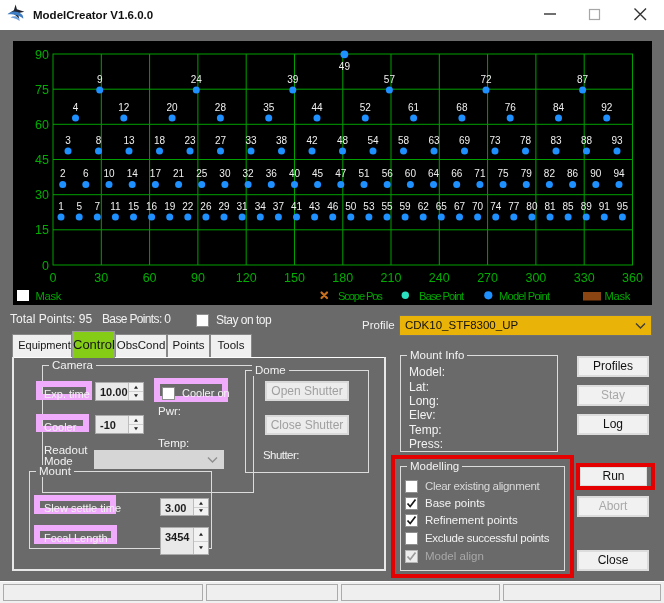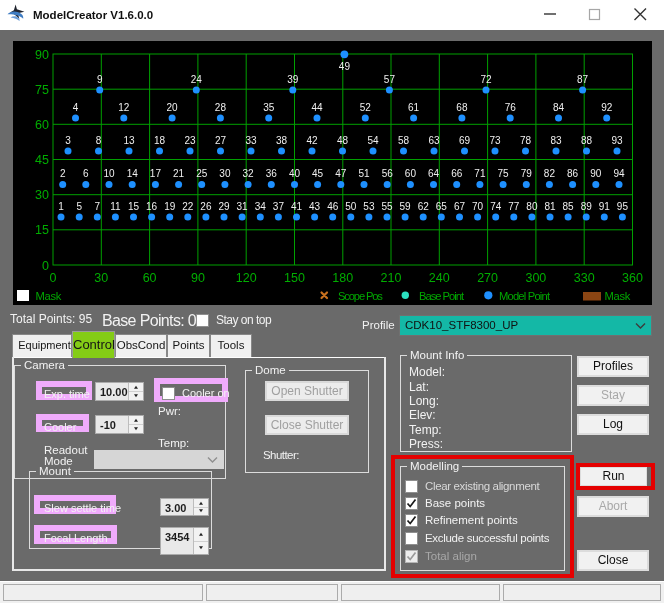--- a/index.html
+++ b/index.html
@@ -289,43 +289,43 @@
 <text x="325" y="258.5" font-size="11.2" font-family="Liberation Sans, sans-serif" fill="#00a800" letter-spacing="-1.15">Scope Pos</text>
 <circle cx="392.3" cy="254.3" r="3.7" fill="#2be0c0"></circle>
 <text x="406" y="258.5" font-size="11.2" font-family="Liberation Sans, sans-serif" fill="#00a800" letter-spacing="-1.0">Base Point</text>
 <circle cx="475.3" cy="254.3" r="4.1" fill="#1e90ff"></circle>
 <text x="486" y="258.5" font-size="11.2" font-family="Liberation Sans, sans-serif" fill="#00a800" letter-spacing="-0.8">Model Point</text>
 <rect x="570" y="251" width="18" height="8.5" fill="#8b4513"></rect>
 <text x="591.5" y="258.5" font-size="11.2" font-family="Liberation Sans, sans-serif" fill="#00a800" letter-spacing="-0.3">Mask</text>
 </svg>
 
   <div class="abs wt" style="left:10px;top:312px;font-size:12px">Total Points: 95</div>
-  <div class="abs wt" style="left:102px;top:312px;font-size:16px;letter-spacing:-0.65px">Base Points: 0</div>
+  <div class="abs wt" style="left:102px;top:312px;font-size:12px;letter-spacing:-0.65px">Base Points: 0</div>
   <div class="cb" style="left:196px;top:314px;width:13px;height:13px"></div>
   <div class="abs wt" style="left:216px;top:313px;font-size:12px;letter-spacing:-0.5px">Stay on top</div>
   <div class="abs wt" style="left:362px;top:319px">Profile</div>
-  <div class="abs" style="left:399px;top:315px;width:253px;height:21px;background:#14b8a6;border:1px solid #707070">
+  <div class="abs" style="left:399px;top:315px;width:253px;height:21px;background:#eab308;border:1px solid #707070">
     <div class="abs" style="left:5px;top:3px;font-size:11.5px;color:#111">CDK10_STF8300_UP</div>
     <svg class="abs" style="right:5px;top:6px" width="11" height="8" viewBox="0 0 11 8">
         <path d="M1 1.5 L5.5 6 L10 1.5" fill="none" stroke="#3c3c3c" stroke-width="1.4"></path>
       </svg>
   </div>
 
   <div class="tab" style="left:12px;width:60px;font-size:11px;text-indent:5px">Equipment</div>
   <div class="tab tabsel" style="left:72px;width:43px">Control</div>
   <div class="tab" style="left:115px;width:52px">ObsCond</div>
   <div class="tab" style="left:167px;width:43px">Points</div>
   <div class="tab" style="left:210px;width:42px">Tools</div>
 
   <div class="abs" style="left:12px;top:357px;width:2px;height:214px;background:#e8e8e8"></div>
   <div class="abs" style="left:12px;top:569px;width:374px;height:2px;background:#e8e8e8"></div>
   <div class="abs" style="left:384px;top:357px;width:2px;height:214px;background:#e8e8e8"></div>
   <div class="abs" style="left:14px;top:357px;width:370px;height:1px;background:#fdfdfd"></div>
 
-  <div class="gb" style="left:14px;top:365px;width:212px;height:114px">
+  <div class="gb" style="left:42px;top:365px;width:212px;height:128px">
       <span class="gl">Camera</span>
     </div>
   <div class="abs red3 wt" style="left:36px;top:381px;width:56px;height:19px;padding:1px 0 0 2px">Exp. time</div>
   <div class="spin" style="left:95px;top:382px;width:49px;height:19px">
       <div class="tx">10.00</div>
       <div class="ud">
         <div>
           <span class="arr-up"></span>
         </div>
         <div>
@@ -386,21 +386,21 @@
       <div class="ud">
         <div>
           <span class="arr-up"></span>
         </div>
         <div>
           <span class="arr-dn"></span>
         </div>
       </div>
     </div>
 
-  <div class="gb" style="left:400px;top:355px;width:172px;height:97px">
+  <div class="gb" style="left:400px;top:355px;width:158px;height:97px">
       <span class="gl">Mount Info</span>
     </div>
   <div class="abs wt" style="font-size:12px;left:409px;top:365px">Model:</div>
   <div class="abs wt" style="font-size:12px;left:409px;top:380px">Lat:</div>
   <div class="abs wt" style="font-size:12px;left:409px;top:394px">Long:</div>
   <div class="abs wt" style="font-size:12px;left:409px;top:408px">Elev:</div>
   <div class="abs wt" style="font-size:12px;left:409px;top:423px">Temp:</div>
   <div class="abs wt" style="font-size:12px;left:409px;top:437px">Press:</div>
 
   <div class="abs red4" style="left:391px;top:455px;width:183px;height:123px"></div>
@@ -421,21 +421,21 @@
       </svg>
     </div>
   <div class="abs wt" style="left:425px;top:514px">Refinement points</div>
   <div class="cb" style="left:405px;top:532px"></div>
   <div class="abs wt" style="left:425px;top:532px;letter-spacing:-0.3px">Exclude successful points</div>
   <div class="cb" style="left:405px;top:550px;background:#ededed;border-color:#b5b5b5">
       <svg width="11" height="11" viewBox="0 0 11 11">
         <path d="M1.5 5.5 L4.2 8.5 L9.5 1.5" fill="none" stroke="#9a9a9a" stroke-width="1.7"></path>
       </svg>
     </div>
-  <div class="abs" style="left:425px;top:550px;font-size:11.5px;color:#a8a8a8">Total align</div>
+  <div class="abs" style="left:425px;top:550px;font-size:11.5px;color:#a8a8a8">Model align</div>
 
   <div class="btn" style="top:356px">Profiles</div>
   <div class="btn dis" style="top:385px">Stay</div>
   <div class="btn" style="top:414px">Log</div>
   <div class="abs red4" style="left:576px;top:463px;width:79px;height:27px"></div>
   <div class="btn" style="left:580px;top:467px;width:67px;height:19px;border-width:1px;line-height:16px">Run</div>
   <div class="btn dis" style="top:496px">Abort</div>
   <div class="btn" style="top:550px">Close</div>
 
   <div class="abs" style="left:0;top:581px;width:664px;height:22px;background:#f0f0f0;border-top:1px solid #fff"></div>

